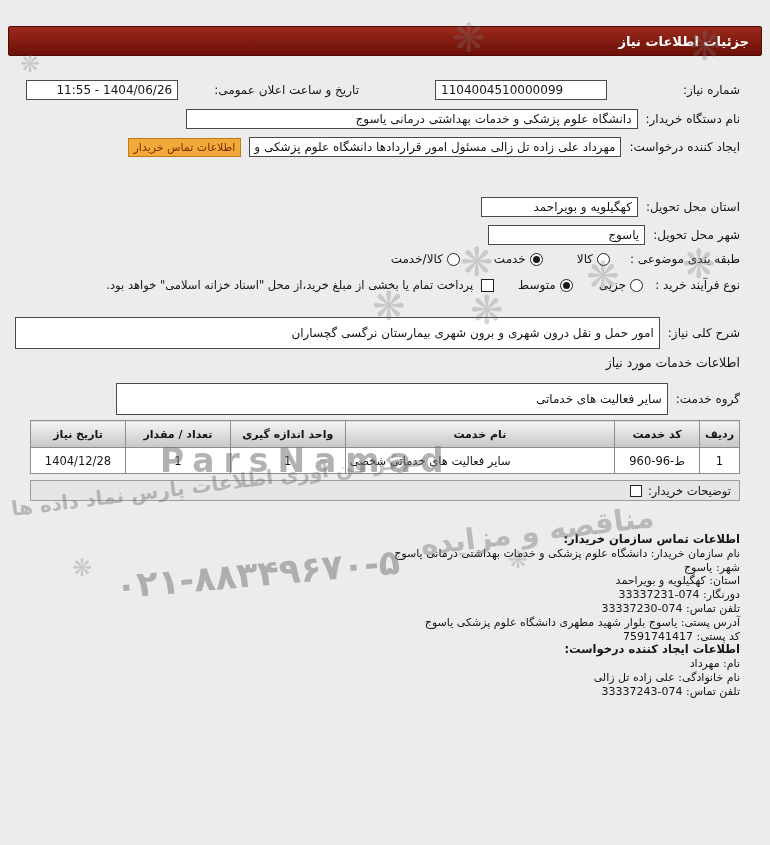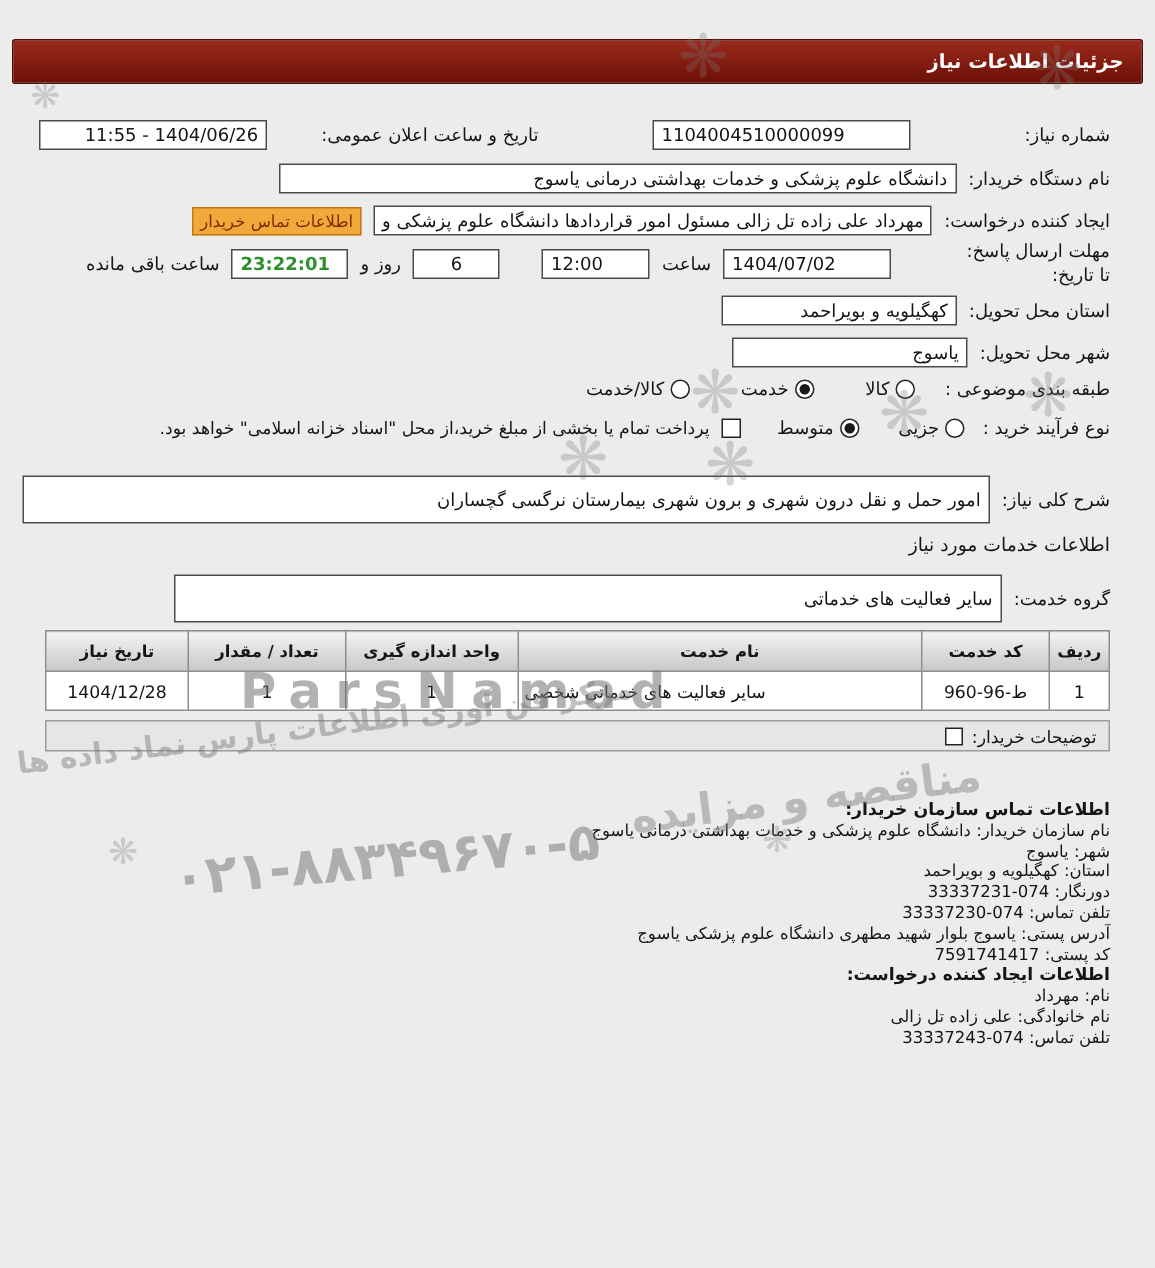--- a/index.html
+++ b/index.html
@@ -73,30 +73,20 @@
     <span class="lbl">نام دستگاه خریدار:</span>
     <div class="box" style="width:452px">دانشگاه علوم پزشکی و خدمات بهداشتی  درمانی یاسوج</div>
   </div>
 
   <div class="row" style="top:137px">
     <span class="lbl">ایجاد کننده درخواست:</span>
     <div class="box" style="width:372px">مهرداد علی زاده تل زالی مسئول امور قراردادها دانشگاه علوم پزشکی و خدمات</div>
     <span class="chip">اطلاعات تماس خریدار</span>
   </div>
 
-  <div class="row" style="top:160px">
-    <span class="dlabel">مهلت ارسال پاسخ: تا تاریخ:</span>
-    <div class="box num" style="width:112px;margin-right:34px">1404/07/02</div>
-    <span class="lbl">ساعت</span>
-    <div class="box num" style="width:72px">12:00</div>
-    <div class="box" style="width:58px;margin-right:20px;justify-content:center">6</div>
-    <span class="lbl">روز و</span>
-    <div class="box num green" style="width:78px">23:22:01</div>
-    <span class="lbl">ساعت باقی مانده</span>
-  </div>
 
   <div class="row" style="top:197px">
     <span class="lbl">استان محل تحویل:</span>
     <div class="box" style="width:157px">کهگیلویه و بویراحمد</div>
   </div>
 
   <div class="row" style="top:225px">
     <span class="lbl">شهر محل تحویل:</span>
     <div class="box" style="width:157px">یاسوج</div>
   </div>

